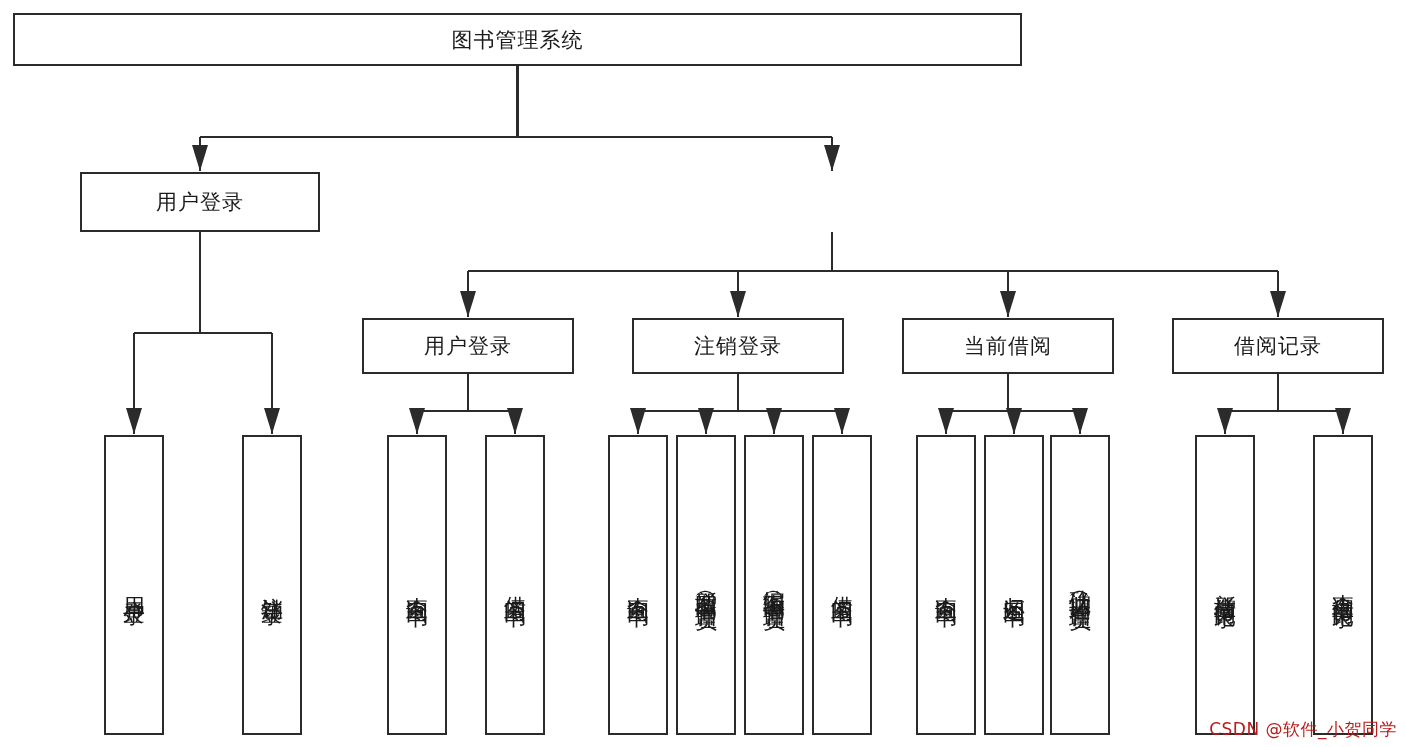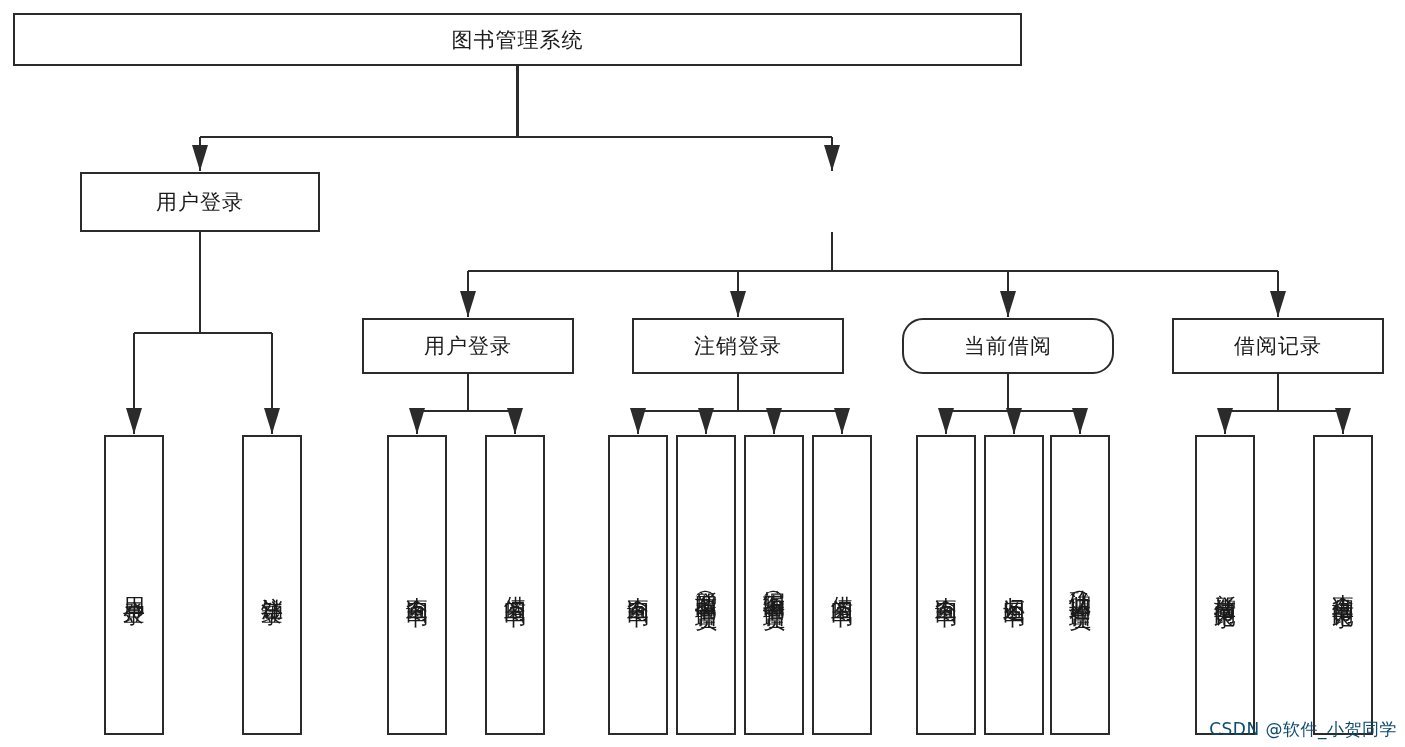--- a/index.html
+++ b/index.html
@@ -52,21 +52,21 @@
     white-space: nowrap;
   }
   .root {
     font-size: 23px;
   }
   #watermark {
     position: absolute;
     right: 8px;
     bottom: 6px;
     font-size: 17px;
-    color: #0c4a6e;
+    color: #b91c1c;
     letter-spacing: 0.5px;
     white-space: nowrap;
     pointer-events: none;
   }
 </style>
 </head>
 <body>
 
 <div id="canvas">
 
@@ -132,21 +132,21 @@
   <div class="node horiz" style="left: 80px; top: 172px; width: 240px; height: 60px;">
     <span class="label">用户登录</span>
   </div>
 
   <div class="node horiz" style="left: 362px; top: 318px; width: 212px; height: 56px;">
     <span class="label">用户登录</span>
   </div>
   <div class="node horiz" style="left: 632px; top: 318px; width: 212px; height: 56px;">
     <span class="label">注销登录</span>
   </div>
-  <div class="node horiz" style="left: 902px; top: 318px; width: 212px; height: 56px; border-radius: 21px;">
+  <div class="node horiz" style="left: 902px; top: 318px; width: 212px; height: 56px;">
     <span class="label">当前借阅</span>
   </div>
   <div class="node horiz" style="left: 1172px; top: 318px; width: 212px; height: 56px;">
     <span class="label">借阅记录</span>
   </div>
 
   <div class="node vert" style="left: 104px; top: 435px; width: 60px; height: 300px;">
     <span class="label">用户登录</span>
   </div>
   <div class="node vert" style="left: 242px; top: 435px; width: 60px; height: 300px;">

